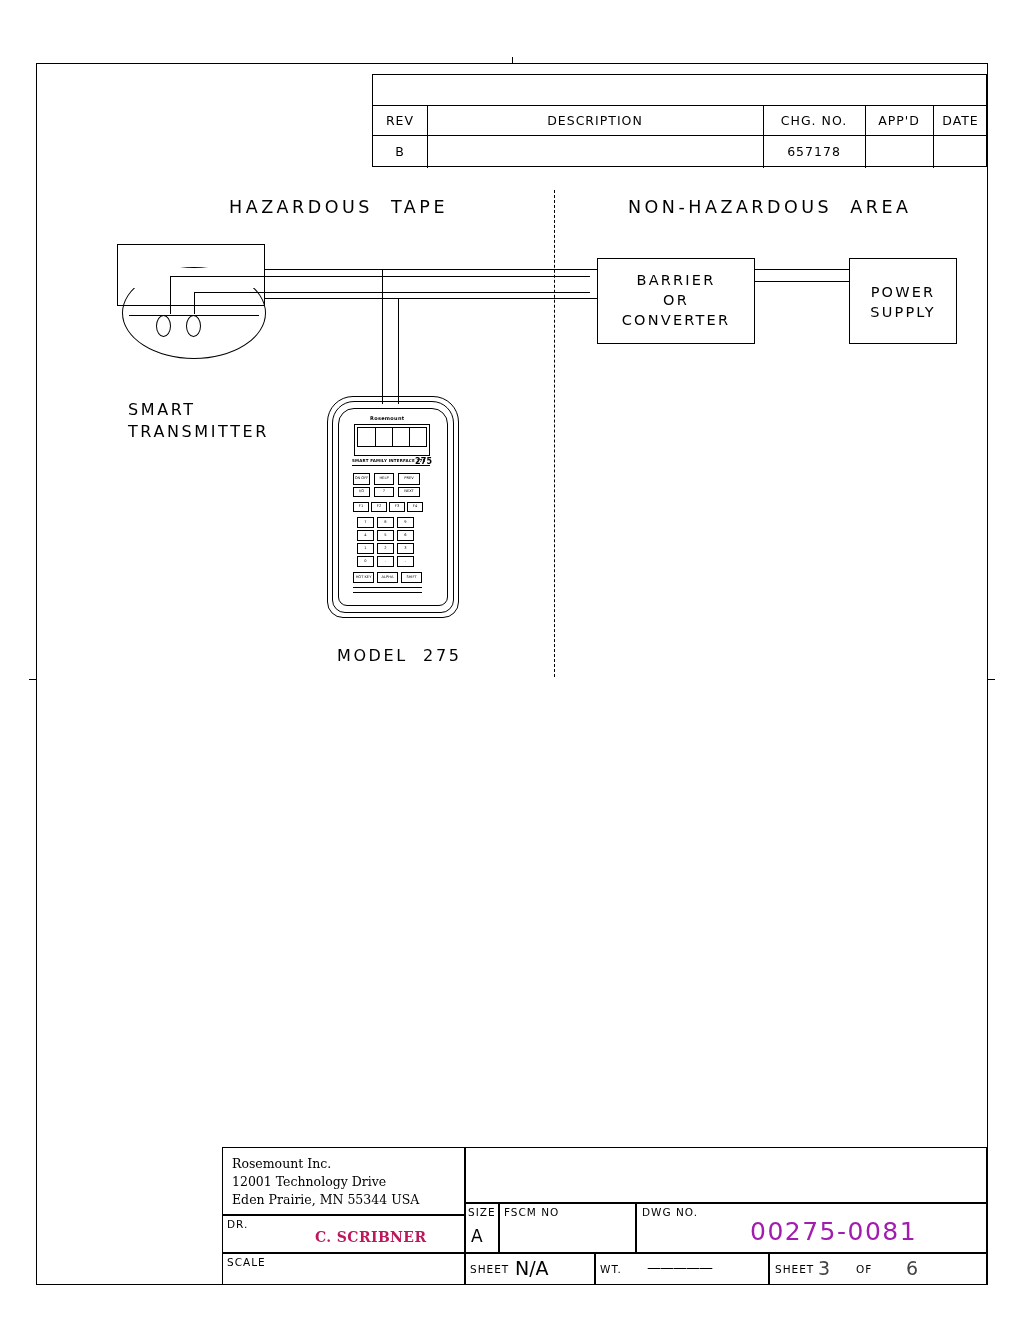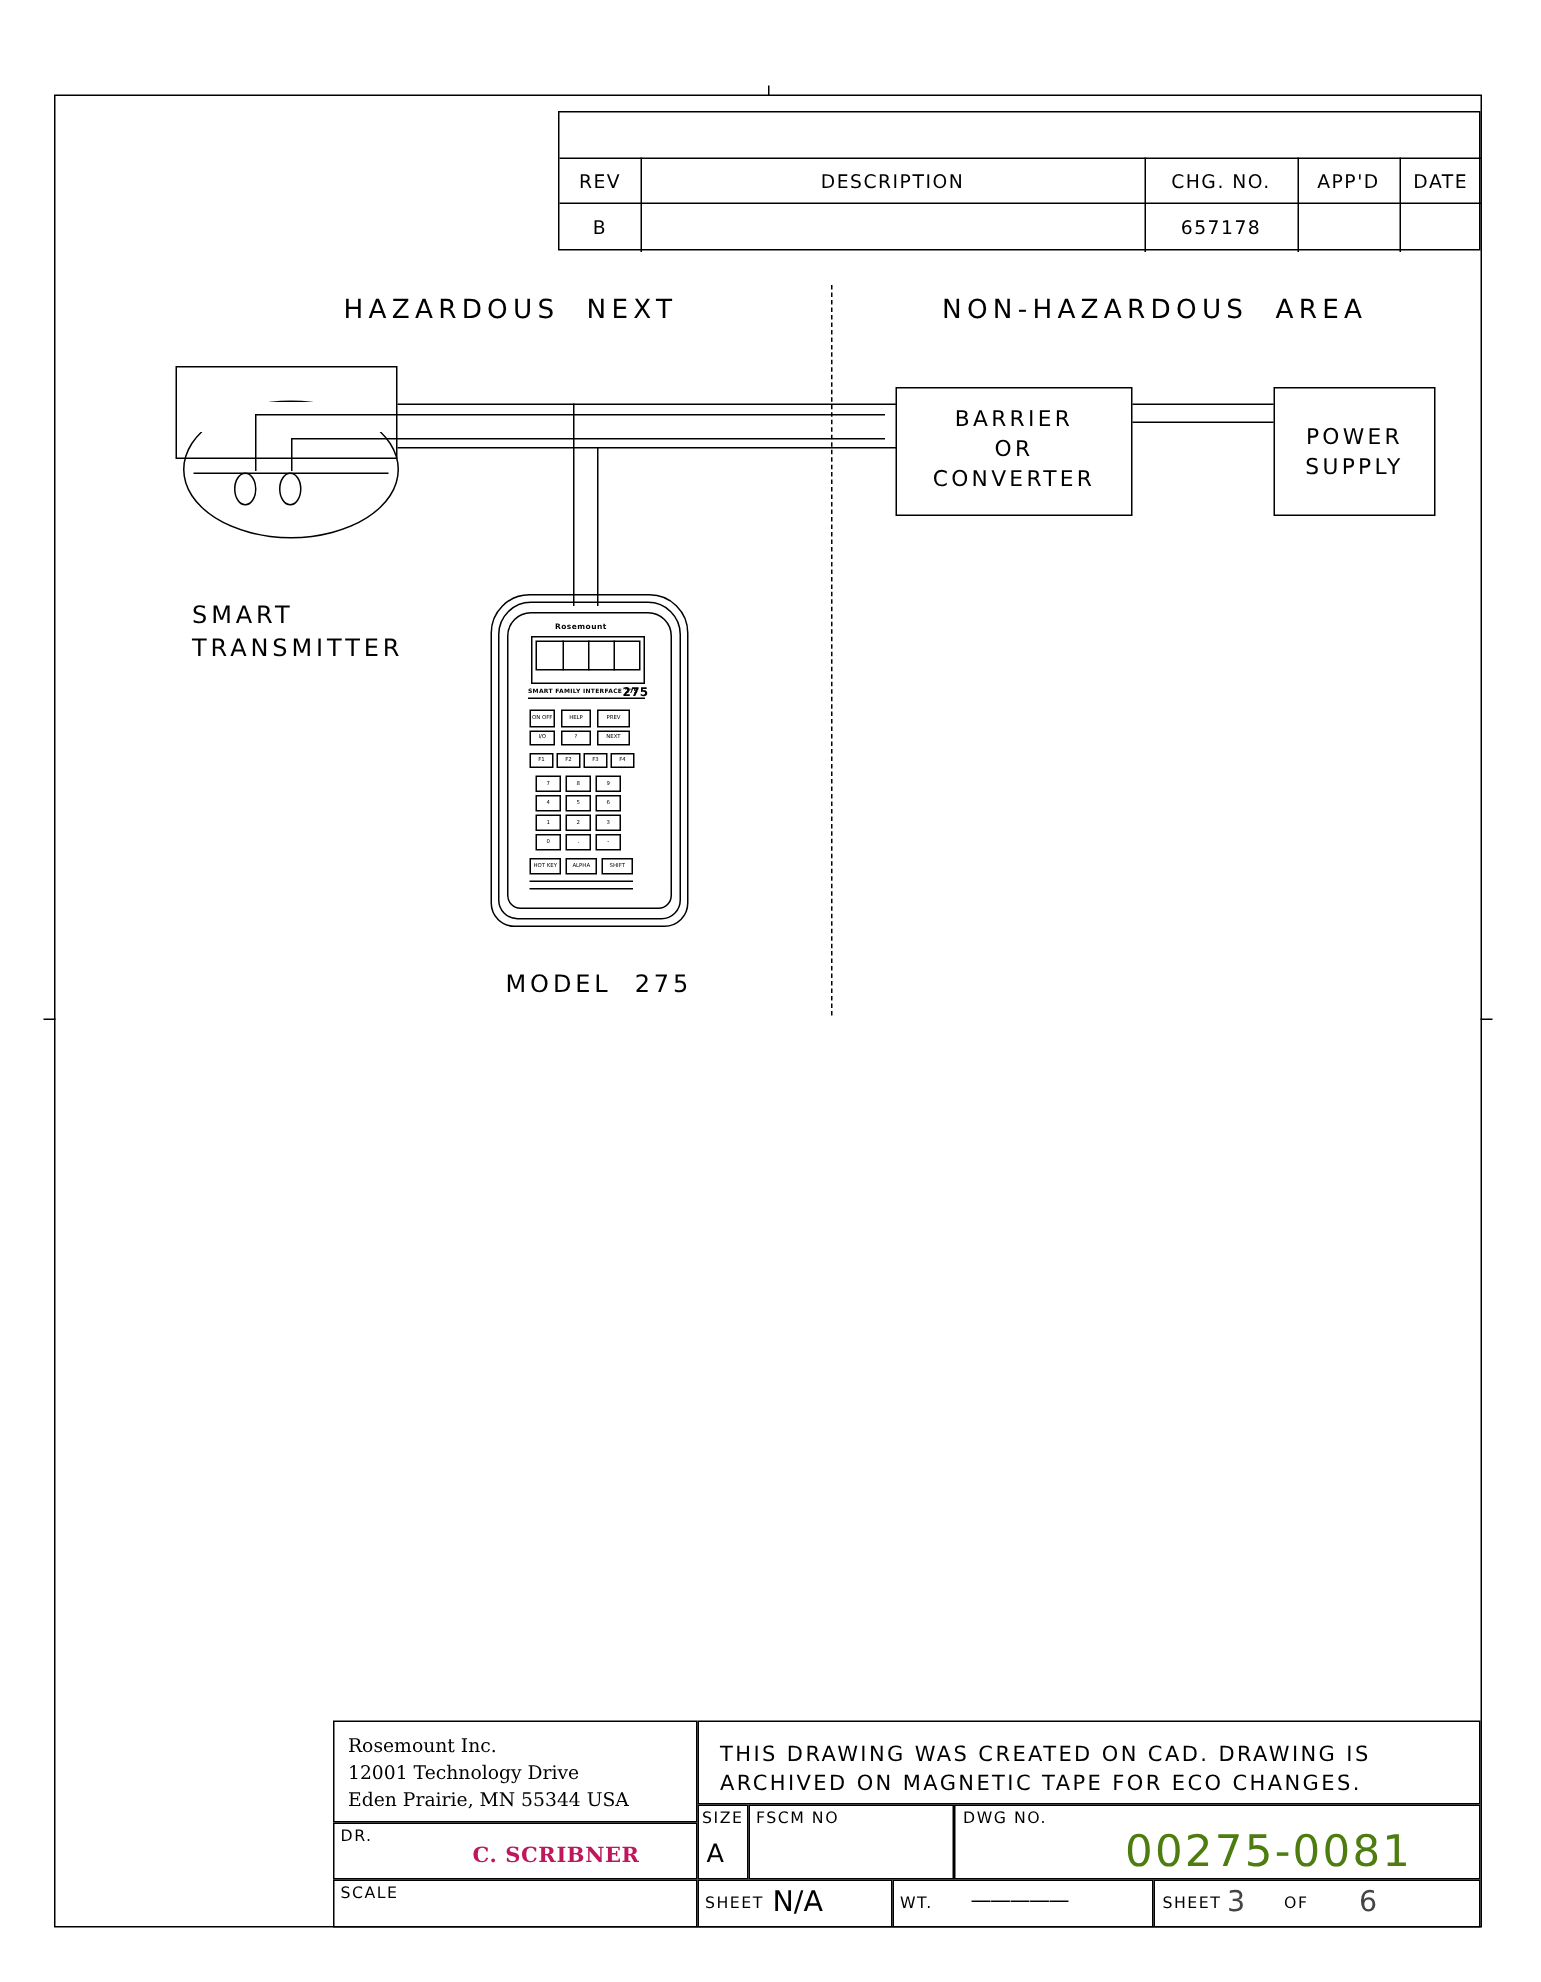--- a/index.html
+++ b/index.html
@@ -196,23 +196,23 @@
   }
   .cad-note {
     position: absolute;
     font-size: 14px;
     letter-spacing: 1.6px;
     line-height: 19px;
     color: #000;
   }
   .dwgno {
     position: absolute;
-    font-size: 29px;
+    font-size: 25px;
     letter-spacing: 1.5px;
-    color: #4d7c0f;
+    color: #a21caf;
   }
   .handlabel {
     position: absolute;
     font-family: "DejaVu Serif", serif;
     font-weight: bold;
     font-size: 14px;
     letter-spacing: .4px;
     color: #be185d;
   }
   .midgray {
@@ -247,21 +247,21 @@
     <div class="cell" style="left:492px; top:30px; width:68px; height:30px;">APP'D</div>
     <div class="cell" style="left:560px; top:30px; width:55px; height:30px;">DATE</div>
 
     <div class="cell big-hand" style="left:0; top:60px; width:54px; height:33px;">B</div>
     <div class="cell" style="left:54px; top:60px; width:336px; height:33px;"></div>
     <div class="cell big-hand" style="left:390px; top:60px; width:102px; height:33px;">657178</div>
     <div class="cell" style="left:492px; top:60px; width:68px; height:33px;"></div>
     <div class="cell" style="left:560px; top:60px; width:55px; height:33px;"></div>
   </div>
 
-  <div class="txt area-label" style="left:229px; top:197px;">HAZARDOUS  NEXT</div>
+  <div class="txt area-label" style="left:229px; top:197px;">HAZARDOUS  TAPE</div>
   <div class="txt area-label" style="left:628px; top:197px;">NON-HAZARDOUS  AREA</div>
   <div class="dash-sep" style="left:554px; top:190px; height:487px;"></div>
 
   <div class="box" style="left:117px; top:244px; width:148px; height:62px;"></div>
   <div class="ellipse" style="left:122px; top:267px; width:144px; height:92px;"></div>
 
   <div style="position:absolute; left:124px; top:268px; width:140px; height:20px; background:#ffffff;"></div>
   <div class="line" style="left:170px; top:276px; width:420px; height:1px;"></div>
   <div class="line" style="left:194px; top:292px; width:396px; height:1px;"></div>
   <div class="line" style="left:170px; top:276px; width:1px; height:38px;"></div>
@@ -363,24 +363,20 @@
 
     <div class="tb" style="left:0; top:68px; width:243px; height:38px;"></div>
     <div class="tb-label" style="left:5px; top:71px;">DR.</div>
     <div class="handlabel" style="left:93px; top:82px;">C. SCRIBNER</div>
 
     <div class="tb" style="left:0; top:106px; width:243px; height:32px;"></div>
     <div class="tb-label" style="left:5px; top:109px;">SCALE</div>
     <div class="tb-val" style="left:90px; top:112px; font-size:13px;"></div>
 
     <div class="tb" style="left:243px; top:0; width:522px; height:56px;"></div>
-    <div class="cad-note" style="left:258px; top:14px; width:500px;">
-      <div>THIS DRAWING WAS CREATED ON CAD. DRAWING IS</div>
-      <div>ARCHIVED ON MAGNETIC TAPE FOR ECO CHANGES.</div>
-    </div>
 
     <div class="tb" style="left:243px; top:56px; width:34px; height:50px;"></div>
     <div class="tb-label" style="left:246px; top:59px;">SIZE</div>
     <div class="tb-val" style="left:249px; top:79px; font-size:17px;">A</div>
 
     <div class="tb" style="left:277px; top:56px; width:137px; height:50px;"></div>
     <div class="tb-label" style="left:282px; top:59px;">FSCM NO</div>
     <div class="tb-val" style="left:300px; top:78px; font-size:16px;"></div>
 
     <div class="tb" style="left:414px; top:56px; width:351px; height:50px;"></div>

